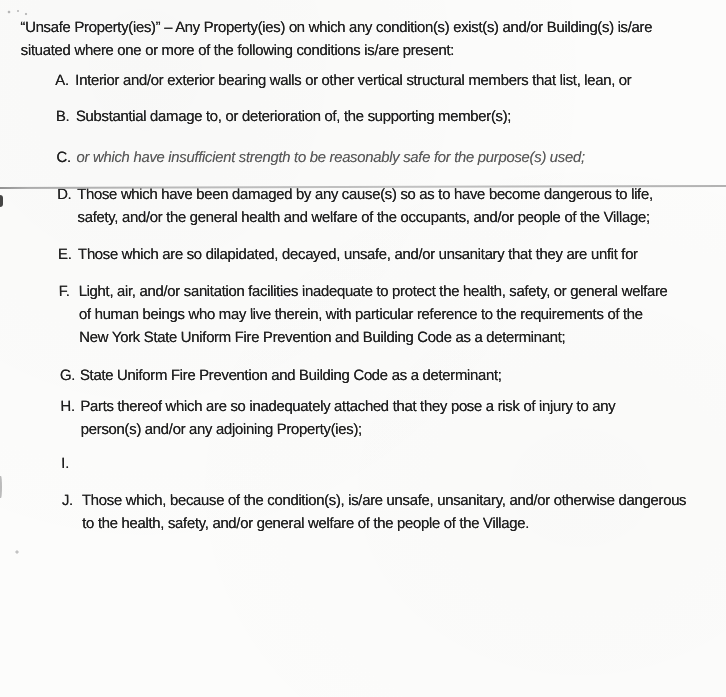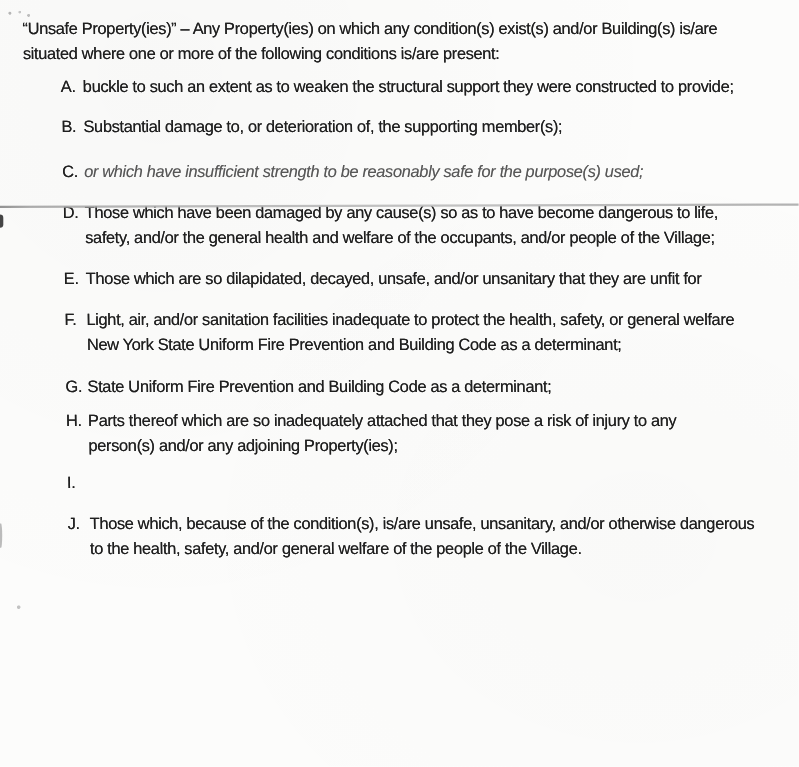--- a/index.html
+++ b/index.html
@@ -124,21 +124,21 @@
 
     <p class="intro">
       <span class="line">“Unsafe Property(ies)” – Any Property(ies) on which any condition(s) exist(s) and/or Building(s) is/are</span>
       <span class="line">situated where one or more of the following conditions is/are present:</span>
     </p>
 
     <div id="condition-list">
         <div class="doc-item">
           <span class="letter">A.</span>
           <div>
-            <span class="line">buckle to such an extent as to weaken the structural support they were constructed to provide;</span>
+            <span class="line">Interior and/or exterior bearing walls or other vertical structural members that list, lean, or</span>
           </div>
         </div>
         <div class="doc-item">
           <span class="letter">B.</span>
           <div>
             <span class="line">Substantial damage to, or deterioration of, the supporting member(s);</span>
           </div>
         </div>
         <div class="doc-item">
           <span class="letter">C.</span>
@@ -156,20 +156,21 @@
         <div class="doc-item">
           <span class="letter">E.</span>
           <div>
             <span class="line">Those which are so dilapidated, decayed, unsafe, and/or unsanitary that they are unfit for</span>
           </div>
         </div>
         <div class="doc-item">
           <span class="letter">F.</span>
           <div>
             <span class="line">Light, air, and/or sanitation facilities inadequate to protect the health, safety, or general welfare</span>
+            <span class="line">of human beings who may live therein, with particular reference to the requirements of the</span>
             <span class="line">New York State Uniform Fire Prevention and Building Code as a determinant;</span>
           </div>
         </div>
         <div class="doc-item">
           <span class="letter">G.</span>
           <div>
             <span class="line">State Uniform Fire Prevention and Building Code as a determinant;</span>
           </div>
         </div>
         <div class="doc-item">

